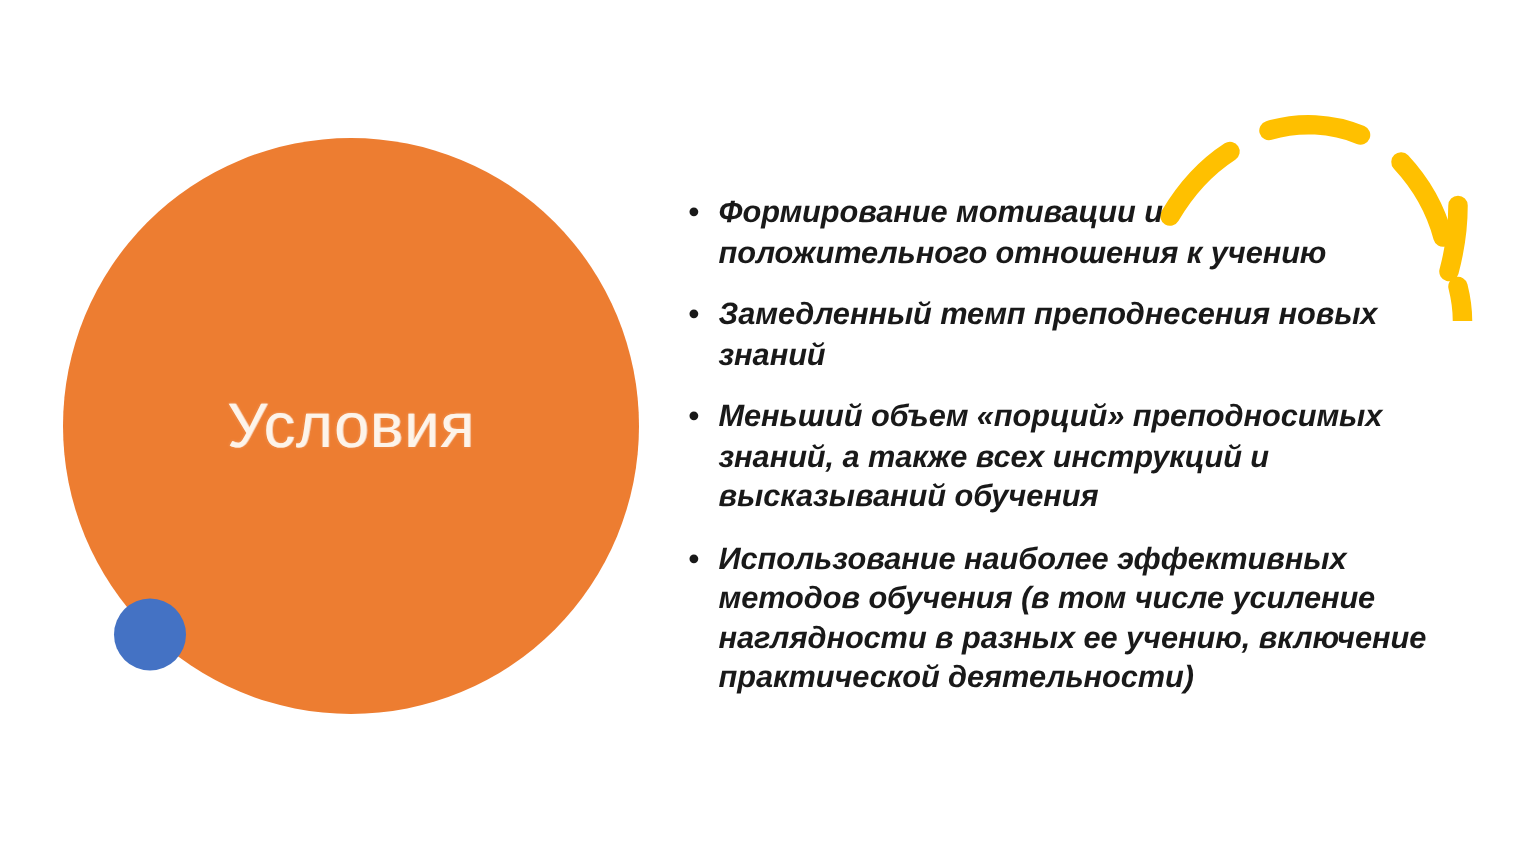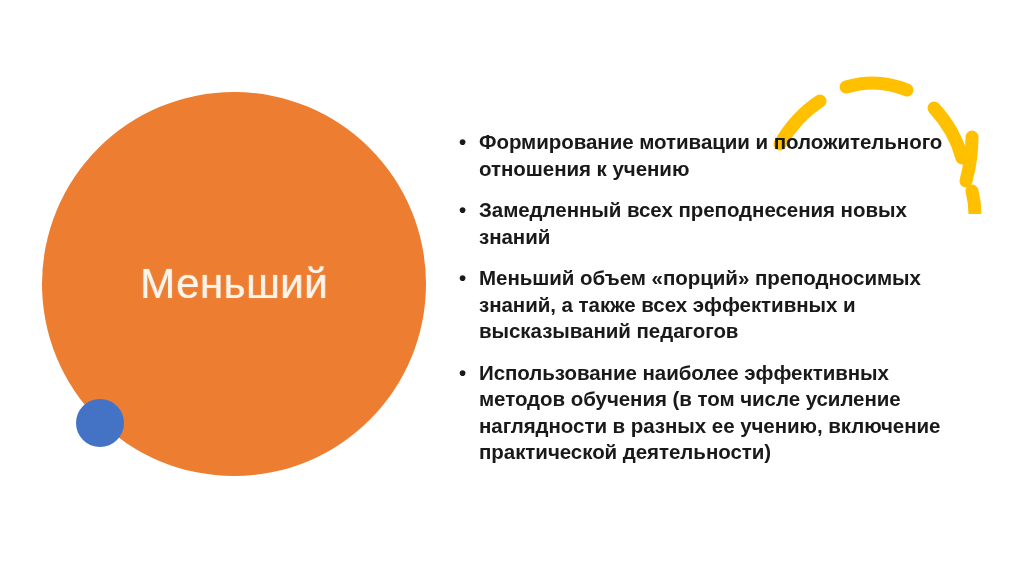--- a/index.html
+++ b/index.html
@@ -97,31 +97,32 @@
   .bullet-item .dot {
     position: absolute;
     left: 4px;
     top: 0;
     font-size: 20.5px;
     line-height: 26.5px;
     color: #191919;
   }
   .bullet-text {
     display: block;
+    font-style: italic;
   }
 </style>
 </head>
 <body>
 
 <div class="slide">
 
   <div class="circle-group">
     <div class="big-circle"></div>
     <div class="small-circle"></div>
-    <div class="slide-title">Меньший</div>
+    <div class="slide-title">Условия</div>
   </div>
 
   <div class="arc-decor">
     <svg width="260" height="170" viewBox="0 0 260 170" aria-hidden="true">
       <g fill="none" stroke="#FFC000" stroke-width="13" stroke-linecap="round">
         <path d="M 32 100 C 42 83 55 68 72 57"></path>
         <path d="M 98 43 C 118 37 140 38 159 46"></path>
         <path d="M 186 64 C 199 78 209 95 214 114"></path>
         <path d="M 224 147 C 226 155 227 163 227 170"></path>
         <path d="M 218 137 C 222 122 224 107 224 93"></path>
@@ -129,25 +130,25 @@
     </svg>
   </div>
 
   <ul class="bullet-list">
     <li class="bullet-item">
       <span class="dot">•</span>
       <span class="bullet-text">Формирование  мотивации и положительного отношения к учению</span>
     </li>
     <li class="bullet-item">
       <span class="dot">•</span>
-      <span class="bullet-text">Замедленный всех преподнесения новых знаний</span>
+      <span class="bullet-text">Замедленный темп преподнесения новых знаний</span>
     </li>
     <li class="bullet-item">
       <span class="dot">•</span>
-      <span class="bullet-text">Меньший объем «порций» преподносимых знаний, а также всех эффективных и высказываний педагогов</span>
+      <span class="bullet-text">Меньший объем «порций» преподносимых знаний, а также всех инструкций и высказываний обучения</span>
     </li>
     <li class="bullet-item">
       <span class="dot">•</span>
       <span class="bullet-text">Использование наиболее эффективных методов обучения (в том числе усиление наглядности в разных ее учению, включение практической деятельности)</span>
     </li>
   </ul>
 
 </div>
 
 </body></html>

